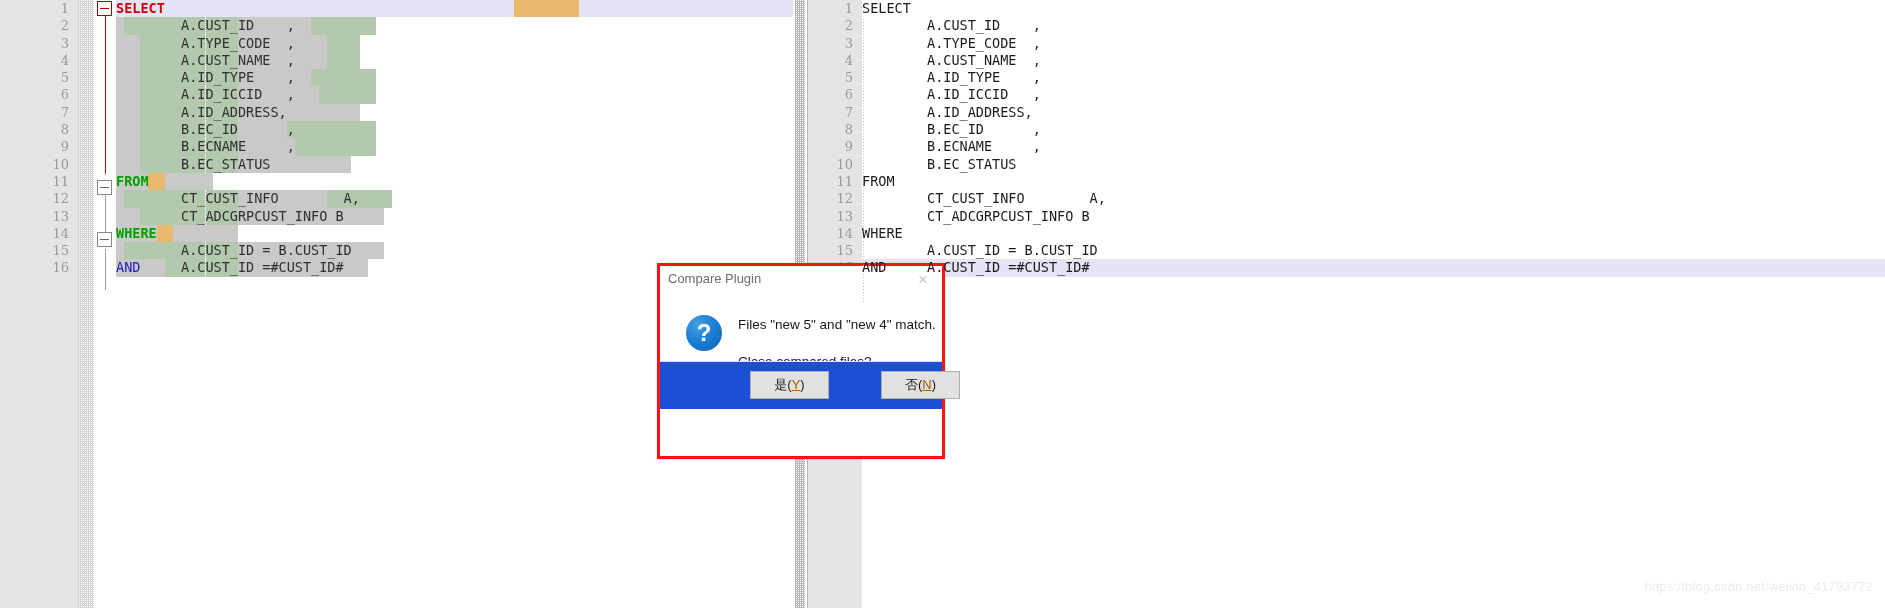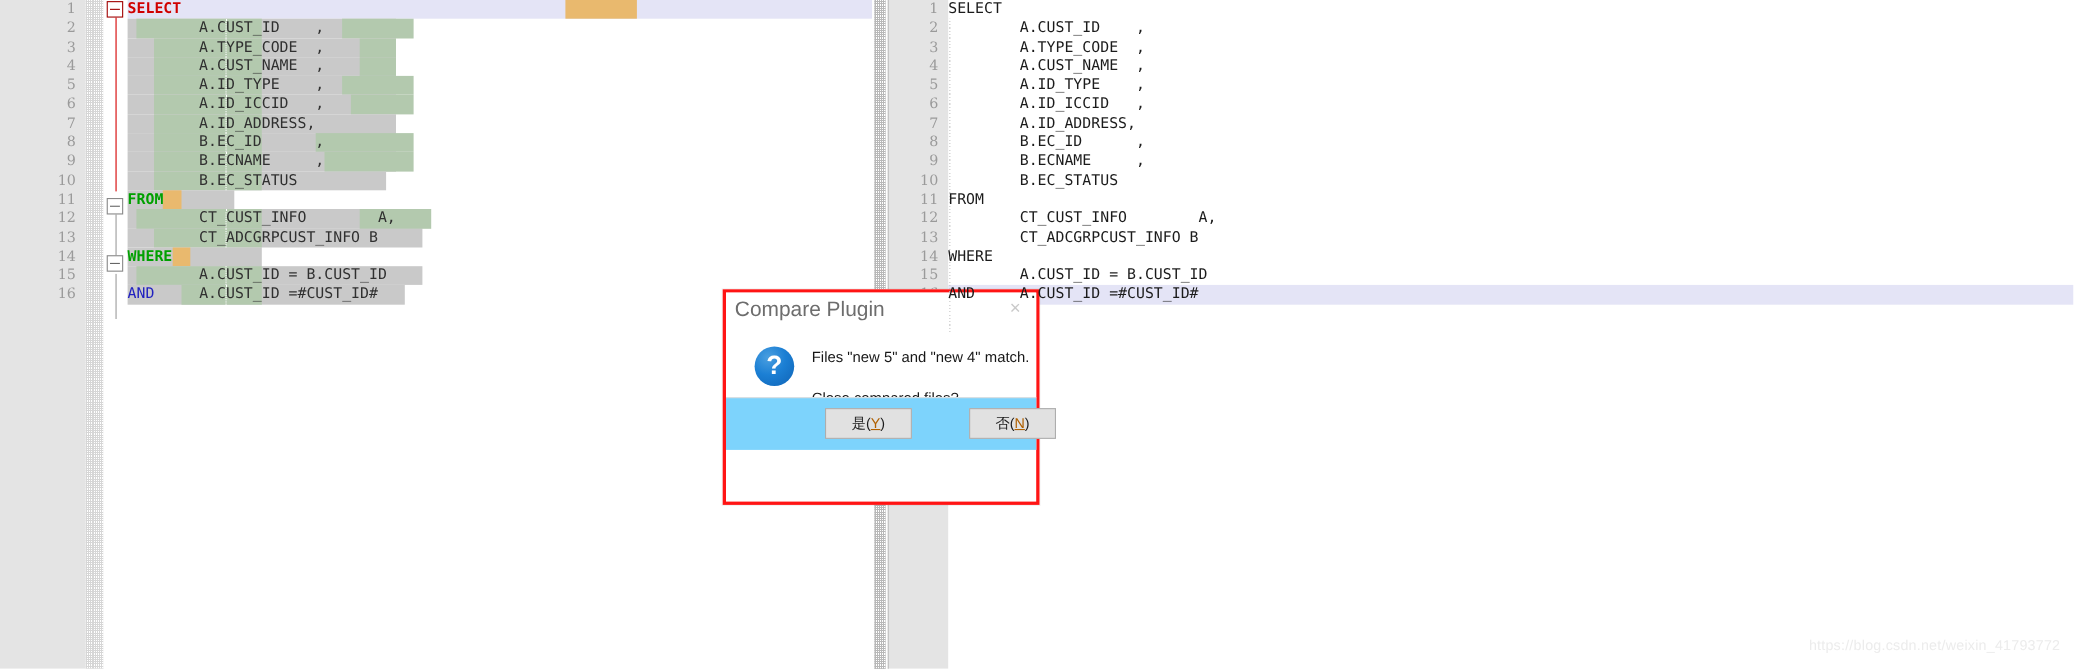--- a/index.html
+++ b/index.html
@@ -118,21 +118,21 @@
     border:3px solid #ff1414;
     background:#ffffff;
     box-sizing:border-box;
     box-shadow:0 0 0 1px rgba(0,0,0,.05);
   }
   #dialog-titlebar{
     position:relative;height:30px;background:#ffffff;
   }
   #dialog-title{
     position:absolute;left:8px;top:5px;
-    font-size:19px;color:#6d6d6d;
+    font-size:13px;color:#6d6d6d;
     font-family:"Liberation Sans",sans-serif;
   }
   #dialog-close{
     position:absolute;right:8px;top:4px;width:22px;height:20px;
     color:#c9c9c9;font-size:17px;line-height:20px;text-align:center;
     cursor:default;
   }
   #dialog-body{
     position:relative;height:113px;background:#ffffff;
   }
@@ -147,21 +147,21 @@
   .dlg-text{
     position:absolute;left:78px;
     font-size:13.5px;color:#171717;
     font-family:"Liberation Sans",sans-serif;
     white-space:nowrap;
   }
   #dlg-line1{top:21px;}
   #dlg-line2{top:58px;}
   #dialog-footer{
     position:absolute;left:0;right:0;bottom:0;height:47px;
-    background:#7dd3fc;border-top:1px solid #e0e0e0;
+    background:#1d4ed8;border-top:1px solid #e0e0e0;
   }
   .dlg-btn{
     position:absolute;top:9px;width:79px;height:28px;
     background:#e1e1e1;border:1px solid #adadad;
     box-sizing:border-box;
     font-size:13px;color:#1b1b1b;
     text-align:center;line-height:26px;
     font-family:"Liberation Sans",sans-serif;
     cursor:default;
   }

